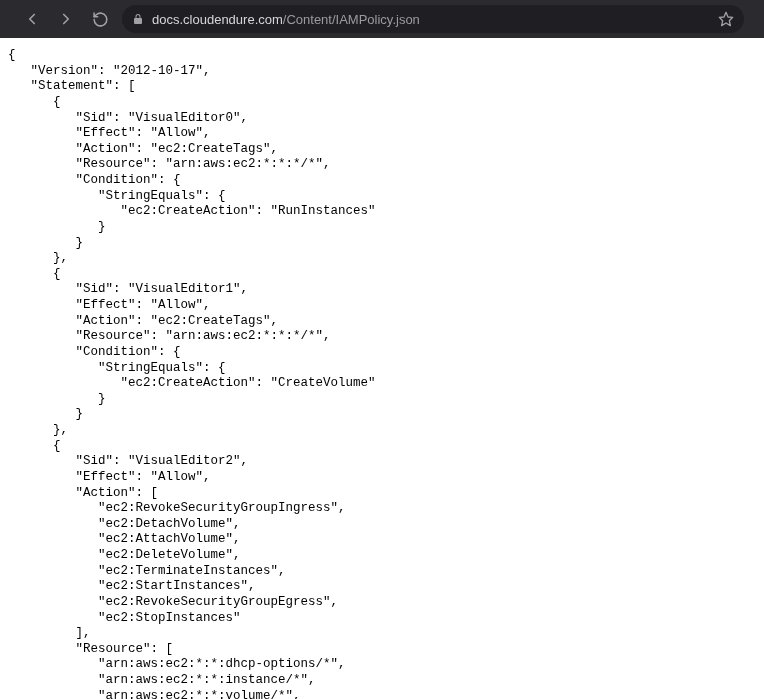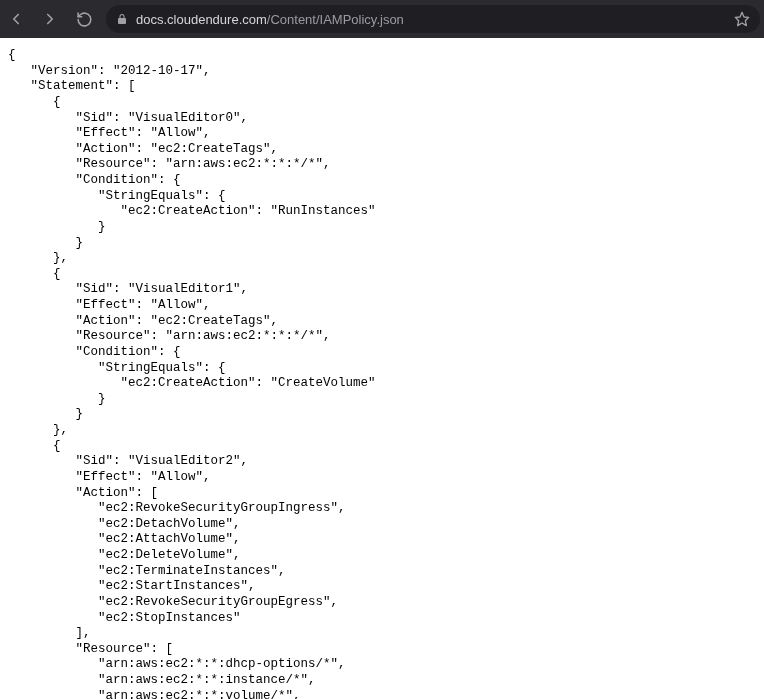--- a/index.html
+++ b/index.html
@@ -10,21 +10,21 @@
       background: #ffffff;
       overflow: hidden;
       display: flex;
       flex-direction: column;
     }
     .titlebar {
       height: 38px;
       background: #2b2b2f;
       display: flex;
       align-items: center;
-      padding: 0 4px;
+      padding: 0 20px;
       gap: 10px;
     }
     .nav-btn {
       width: 24px;
       height: 24px;
       display: flex;
       align-items: center;
       justify-content: center;
       color: #a0a0a5;
       cursor: pointer;

